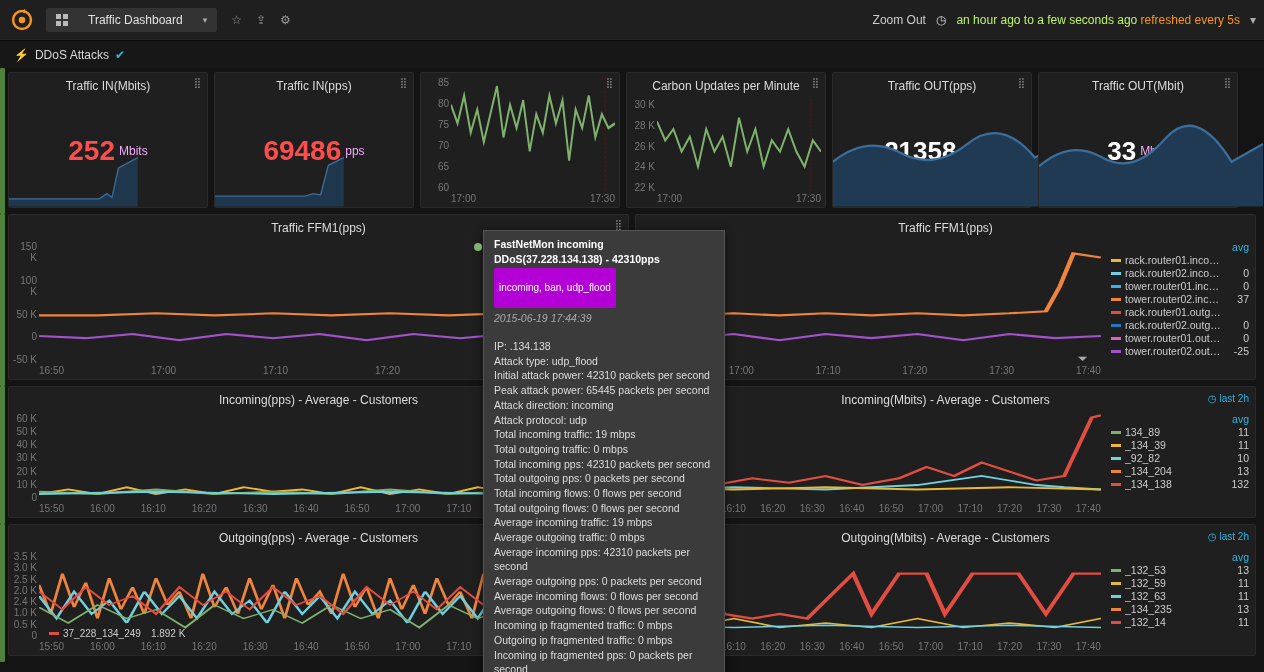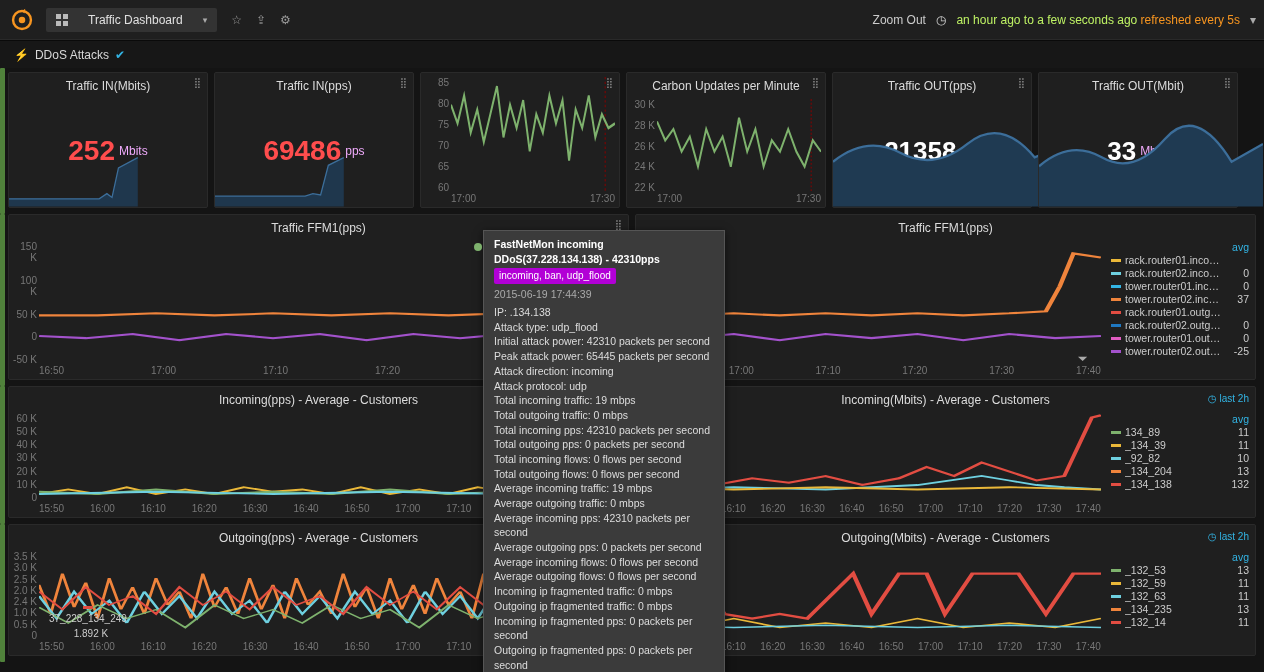--- a/index.html
+++ b/index.html
@@ -74,43 +74,43 @@
   width:150px; padding: 4px 6px; font-size:10.5px; color:#aaa;
   overflow:hidden;
 }
 .legend .head { display:flex; justify-content:flex-end; color:#33b5e5; }
 .legend .item { display:flex; align-items:center; gap:4px; margin:1px 0; }
 .legend .swatch { width:10px; height:3px; display:inline-block; }
 .legend .name { flex:1; color:#ccc; white-space:nowrap; overflow:hidden; text-overflow:ellipsis;}
 .legend .val { width:22px; text-align:right; color:#ccc;}
 
 .mini-legend { position:absolute; bottom:16px; left:40px; font-size:10px;
-  color:#ccc; display:flex; align-items:center; gap:4px;flex-direction:column;}
+  color:#ccc; display:flex; align-items:center; gap:4px;}
 .mini-legend .swatch{width:10px;height:3px;display:inline-block;}
 
 .wide-row { display:flex; gap:6px; padding: 0 8px 6px 8px; }
 .wide-row .panel { flex:1; }
 .panel.with-legend .panel-body { display:flex; }
 .panel.with-legend .chart-area { flex:1; position:relative; }
 
 .last2h { position:absolute; top:6px; right:6px; color:#33b5e5; font-size:10px; cursor:pointer;}
 .last2h .clock { margin-right:3px; }
 .panel .menu-dot {
   position:absolute; top:4px; right:6px; color:#888; font-size:10px;
 }
 
 .tooltip {
   position:absolute; z-index:50;
   background:#3b3b3b; color:#ddd; font-size:10.5px; line-height:1.4;
   border:1px solid #555; padding:6px 10px 8px; width:242px;
   box-shadow: 0 2px 8px rgba(0,0,0,.6);
 }
 .tooltip .title { font-weight:bold; color:#fff; margin-bottom:2px; }
-.tooltip .tag { display:inline-block; background:#b200d6; color:#fff; padding:1px 5px; border-radius:2px; font-size:10px; margin-bottom:3px;}
-.tooltip .ts { color:#aaa; margin-bottom:3px;}
+.tooltip .tag { display:inline-block; background:#b200d6; color:#fff; padding:13px 5px; border-radius:2px; font-size:10px; margin-bottom:3px;}
+.tooltip .ts { color:#aaa; font-style:italic; margin-bottom:13px;}
 .tooltip .swatch-dot { width:8px; height:8px; display:inline-block; margin-right:4px; vertical-align:middle;}
 .left-handle{position:absolute;left:0;top:0;bottom:0;width:5px;background:#6ab04c;border-radius:1px;opacity:.7;}
 </style>
 </head>
 <body>
 
 <div class="top-nav">
   <div class="logo">
     <svg viewBox="0 0 32 32">
         <circle cx="16" cy="16" r="11" fill="none" stroke="#f79520" stroke-width="3"></circle>

